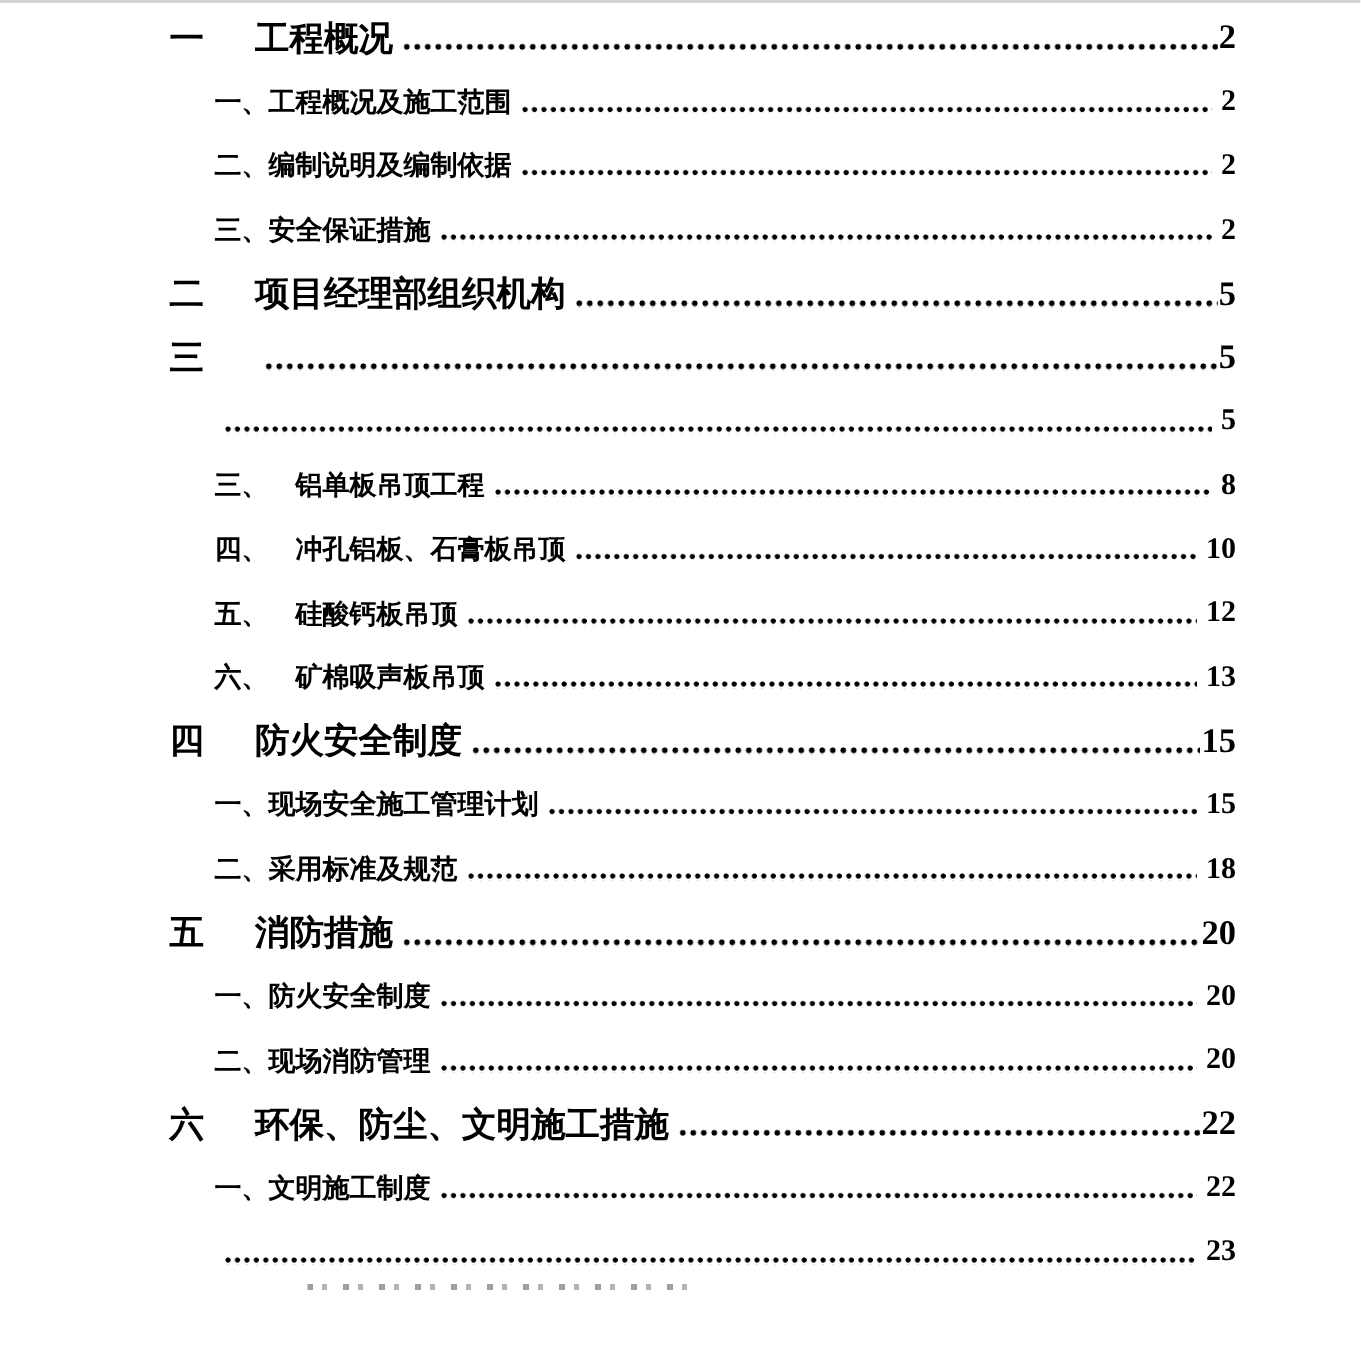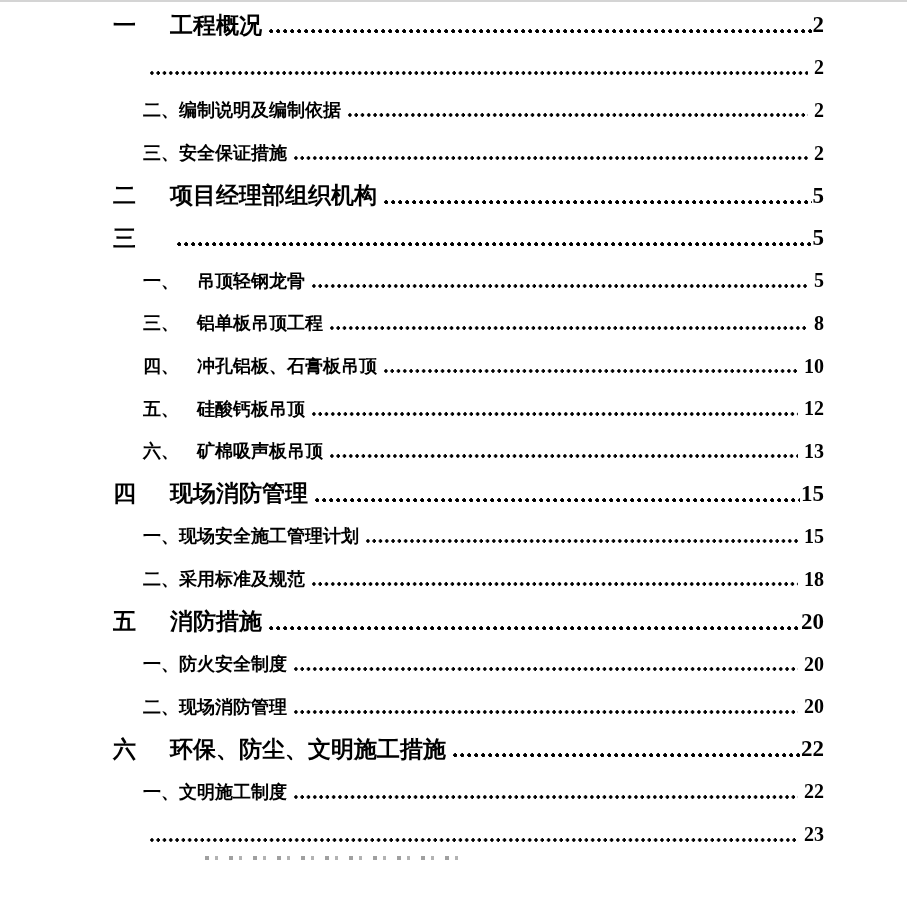--- a/index.html
+++ b/index.html
@@ -105,20 +105,21 @@
 <div class="doc">
   <div class="top-edge"></div>
   <div class="toc" id="toc">
       <div class="row l1">
     <span class="num">一</span>
         <span class="title">工程概况</span>
     <span class="leader"></span>
     <span class="pg">2</span>
   </div>
       <div class="row l2">
+    <span class="label">一、工程概况及施工范围</span>
     <span class="leader"></span>
     <span class="pg">2</span>
   </div>
       <div class="row l2">
     <span class="label">二、编制说明及编制依据</span>
     <span class="leader"></span>
     <span class="pg">2</span>
   </div>
       <div class="row l2">
     <span class="label">三、安全保证措施</span>
@@ -130,21 +131,20 @@
         <span class="title">项目经理部组织机构</span>
     <span class="leader"></span>
     <span class="pg">5</span>
   </div>
       <div class="row l1">
     <span class="num">三</span>
     <span class="leader"></span>
     <span class="pg">5</span>
   </div>
       <div class="row l2">
-    <span class="label">一、　吊顶轻钢龙骨</span>
     <span class="leader"></span>
     <span class="pg">5</span>
   </div>
       <div class="row l2">
     <span class="label">三、　铝单板吊顶工程</span>
     <span class="leader"></span>
     <span class="pg">8</span>
   </div>
       <div class="row l2">
     <span class="label">四、　冲孔铝板、石膏板吊顶</span>
@@ -156,21 +156,21 @@
     <span class="leader"></span>
     <span class="pg">12</span>
   </div>
       <div class="row l2">
     <span class="label">六、　矿棉吸声板吊顶</span>
     <span class="leader"></span>
     <span class="pg">13</span>
   </div>
       <div class="row l1">
     <span class="num">四</span>
-        <span class="title">现场消防管理</span>
+        <span class="title">防火安全制度</span>
     <span class="leader"></span>
     <span class="pg">15</span>
   </div>
       <div class="row l2">
     <span class="label">一、现场安全施工管理计划</span>
     <span class="leader"></span>
     <span class="pg">15</span>
   </div>
       <div class="row l2">
     <span class="label">二、采用标准及规范</span>

